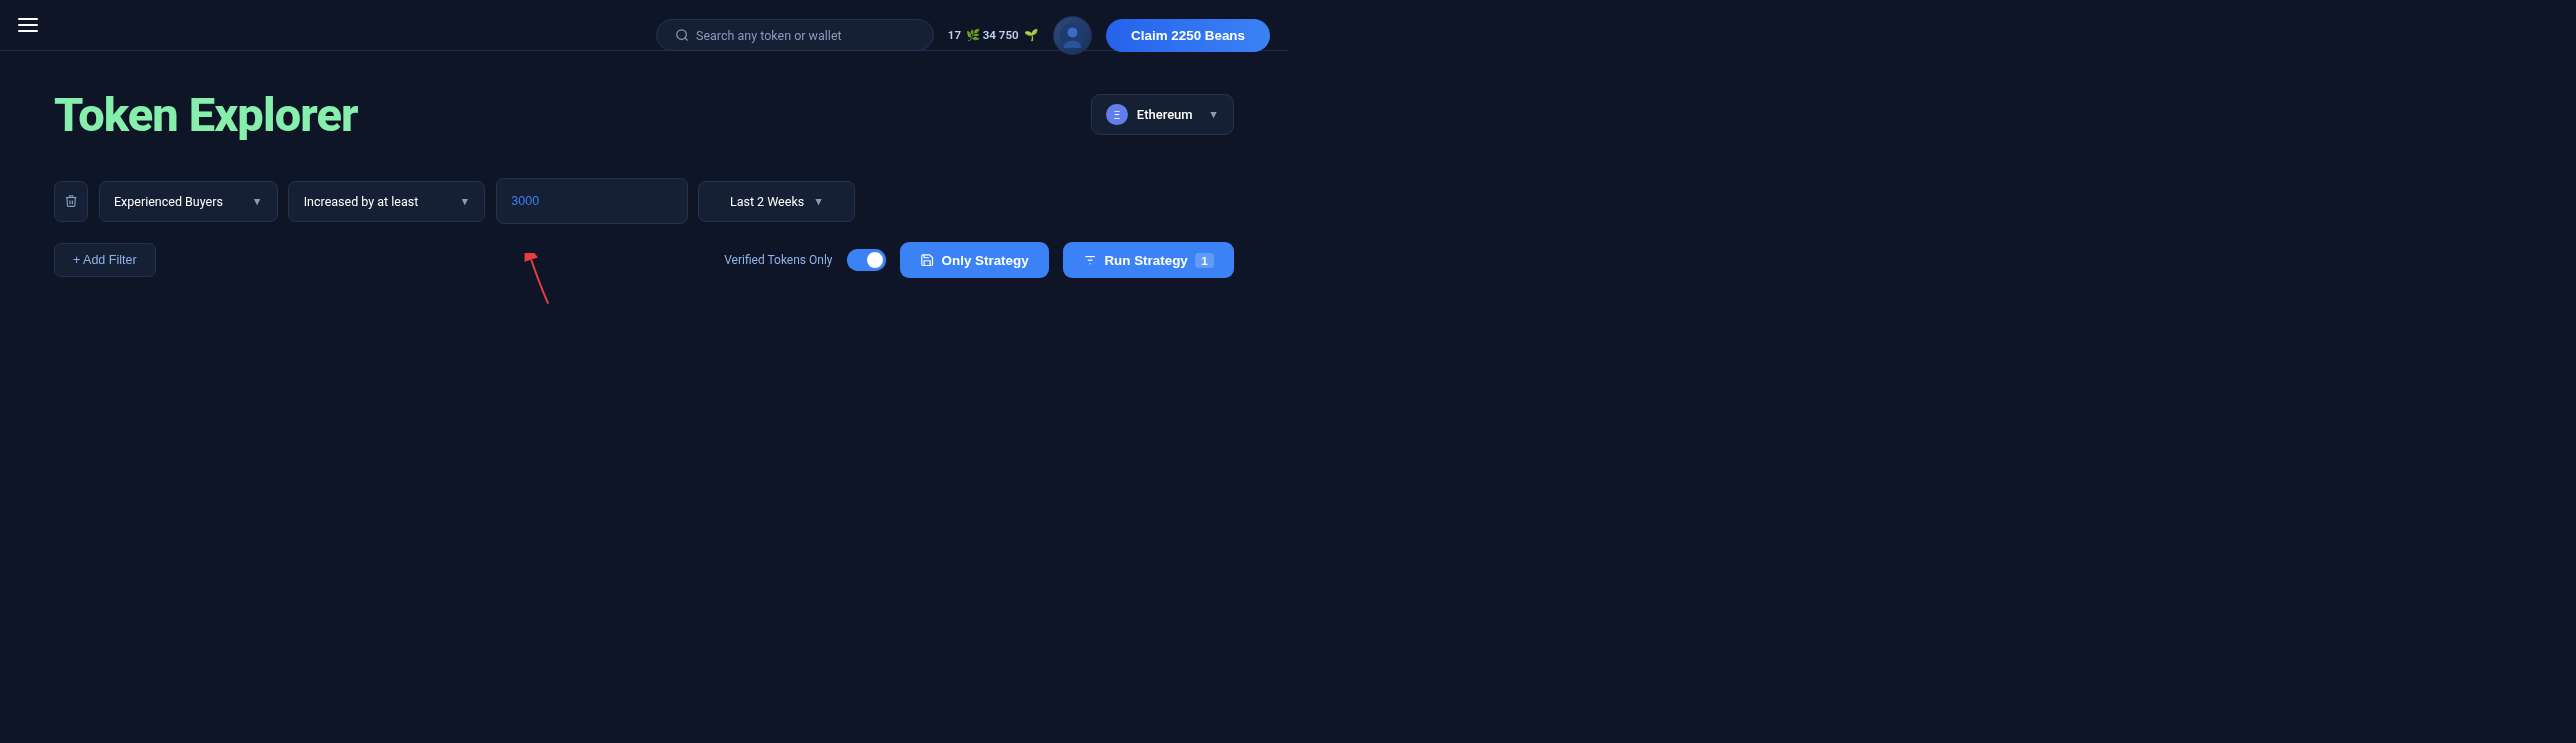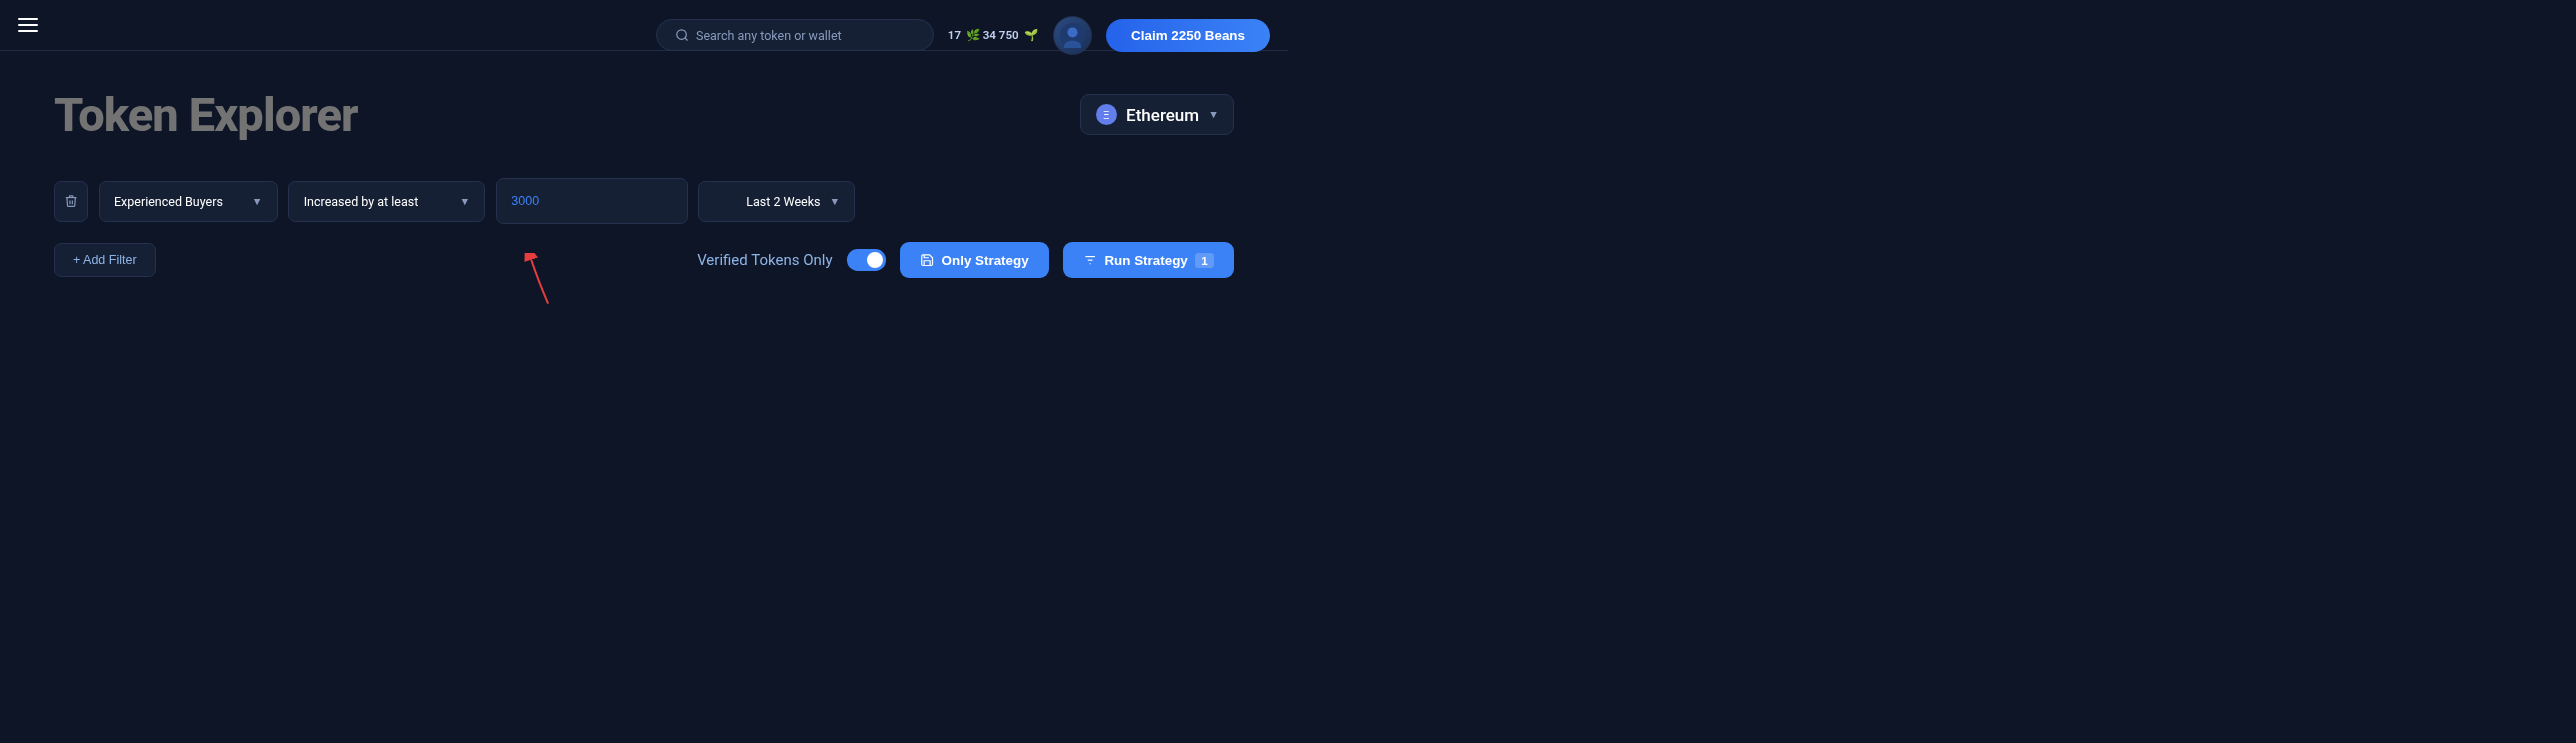--- a/index.html
+++ b/index.html
@@ -121,21 +121,21 @@
     .page-header {
       display: flex;
       align-items: center;
       justify-content: space-between;
       margin-bottom: 36px;
     }
 
     .page-title {
       font-size: 47px;
       font-weight: 800;
-      color: #737373;
+      color: #86efac;
       letter-spacing: -0.9px;
     }
 
     .network-selector {
       background: #162035;
       border: 0.9px solid #243250;
       border-radius: 9px;
       display: flex;
       align-items: center;
       gap: 9px;
@@ -148,21 +148,21 @@
       height: 21.5px;
       border-radius: 50%;
       background: #627eea;
       display: flex;
       align-items: center;
       justify-content: center;
       font-size: 11.6px;
       color: #fff;
     }
     .network-label {
-      font-size: 17px;
+      font-size: 13px;
       font-weight: 500;
       color: #fff;
       flex: 1;
     }
     .chevron-down {
       color: #8899bb;
       font-size: 10.7px;
     }
 
     
@@ -220,21 +220,21 @@
     .time-select {
       background: #162035;
       border: 0.9px solid #243250;
       border-radius: 7.2px;
       color: #fff;
       font-size: 12.5px;
       padding: 10.7px 14.3px;
       height: 41px;
       display: flex;
       align-items: center;
-      justify-content: flex-end;
+      justify-content: center;
       gap: 9px;
       cursor: pointer;
       min-width: 157px;
     }
 
     
     .actions-row {
       display: flex;
       align-items: center;
       gap: 14.3px;
@@ -252,21 +252,21 @@
       cursor: pointer;
       display: flex;
       align-items: center;
       gap: 5.4px;
     }
 
     .spacer { flex: 1; }
 
     .verified-label {
       color: #8eb4e6;
-      font-size: 15px;
+      font-size: 12px;
     }
 
     .toggle-container {
       position: relative;
       width: 39px;
       height: 21.5px;
     }
     .toggle-track {
       width: 39px;
       height: 21.5px;

